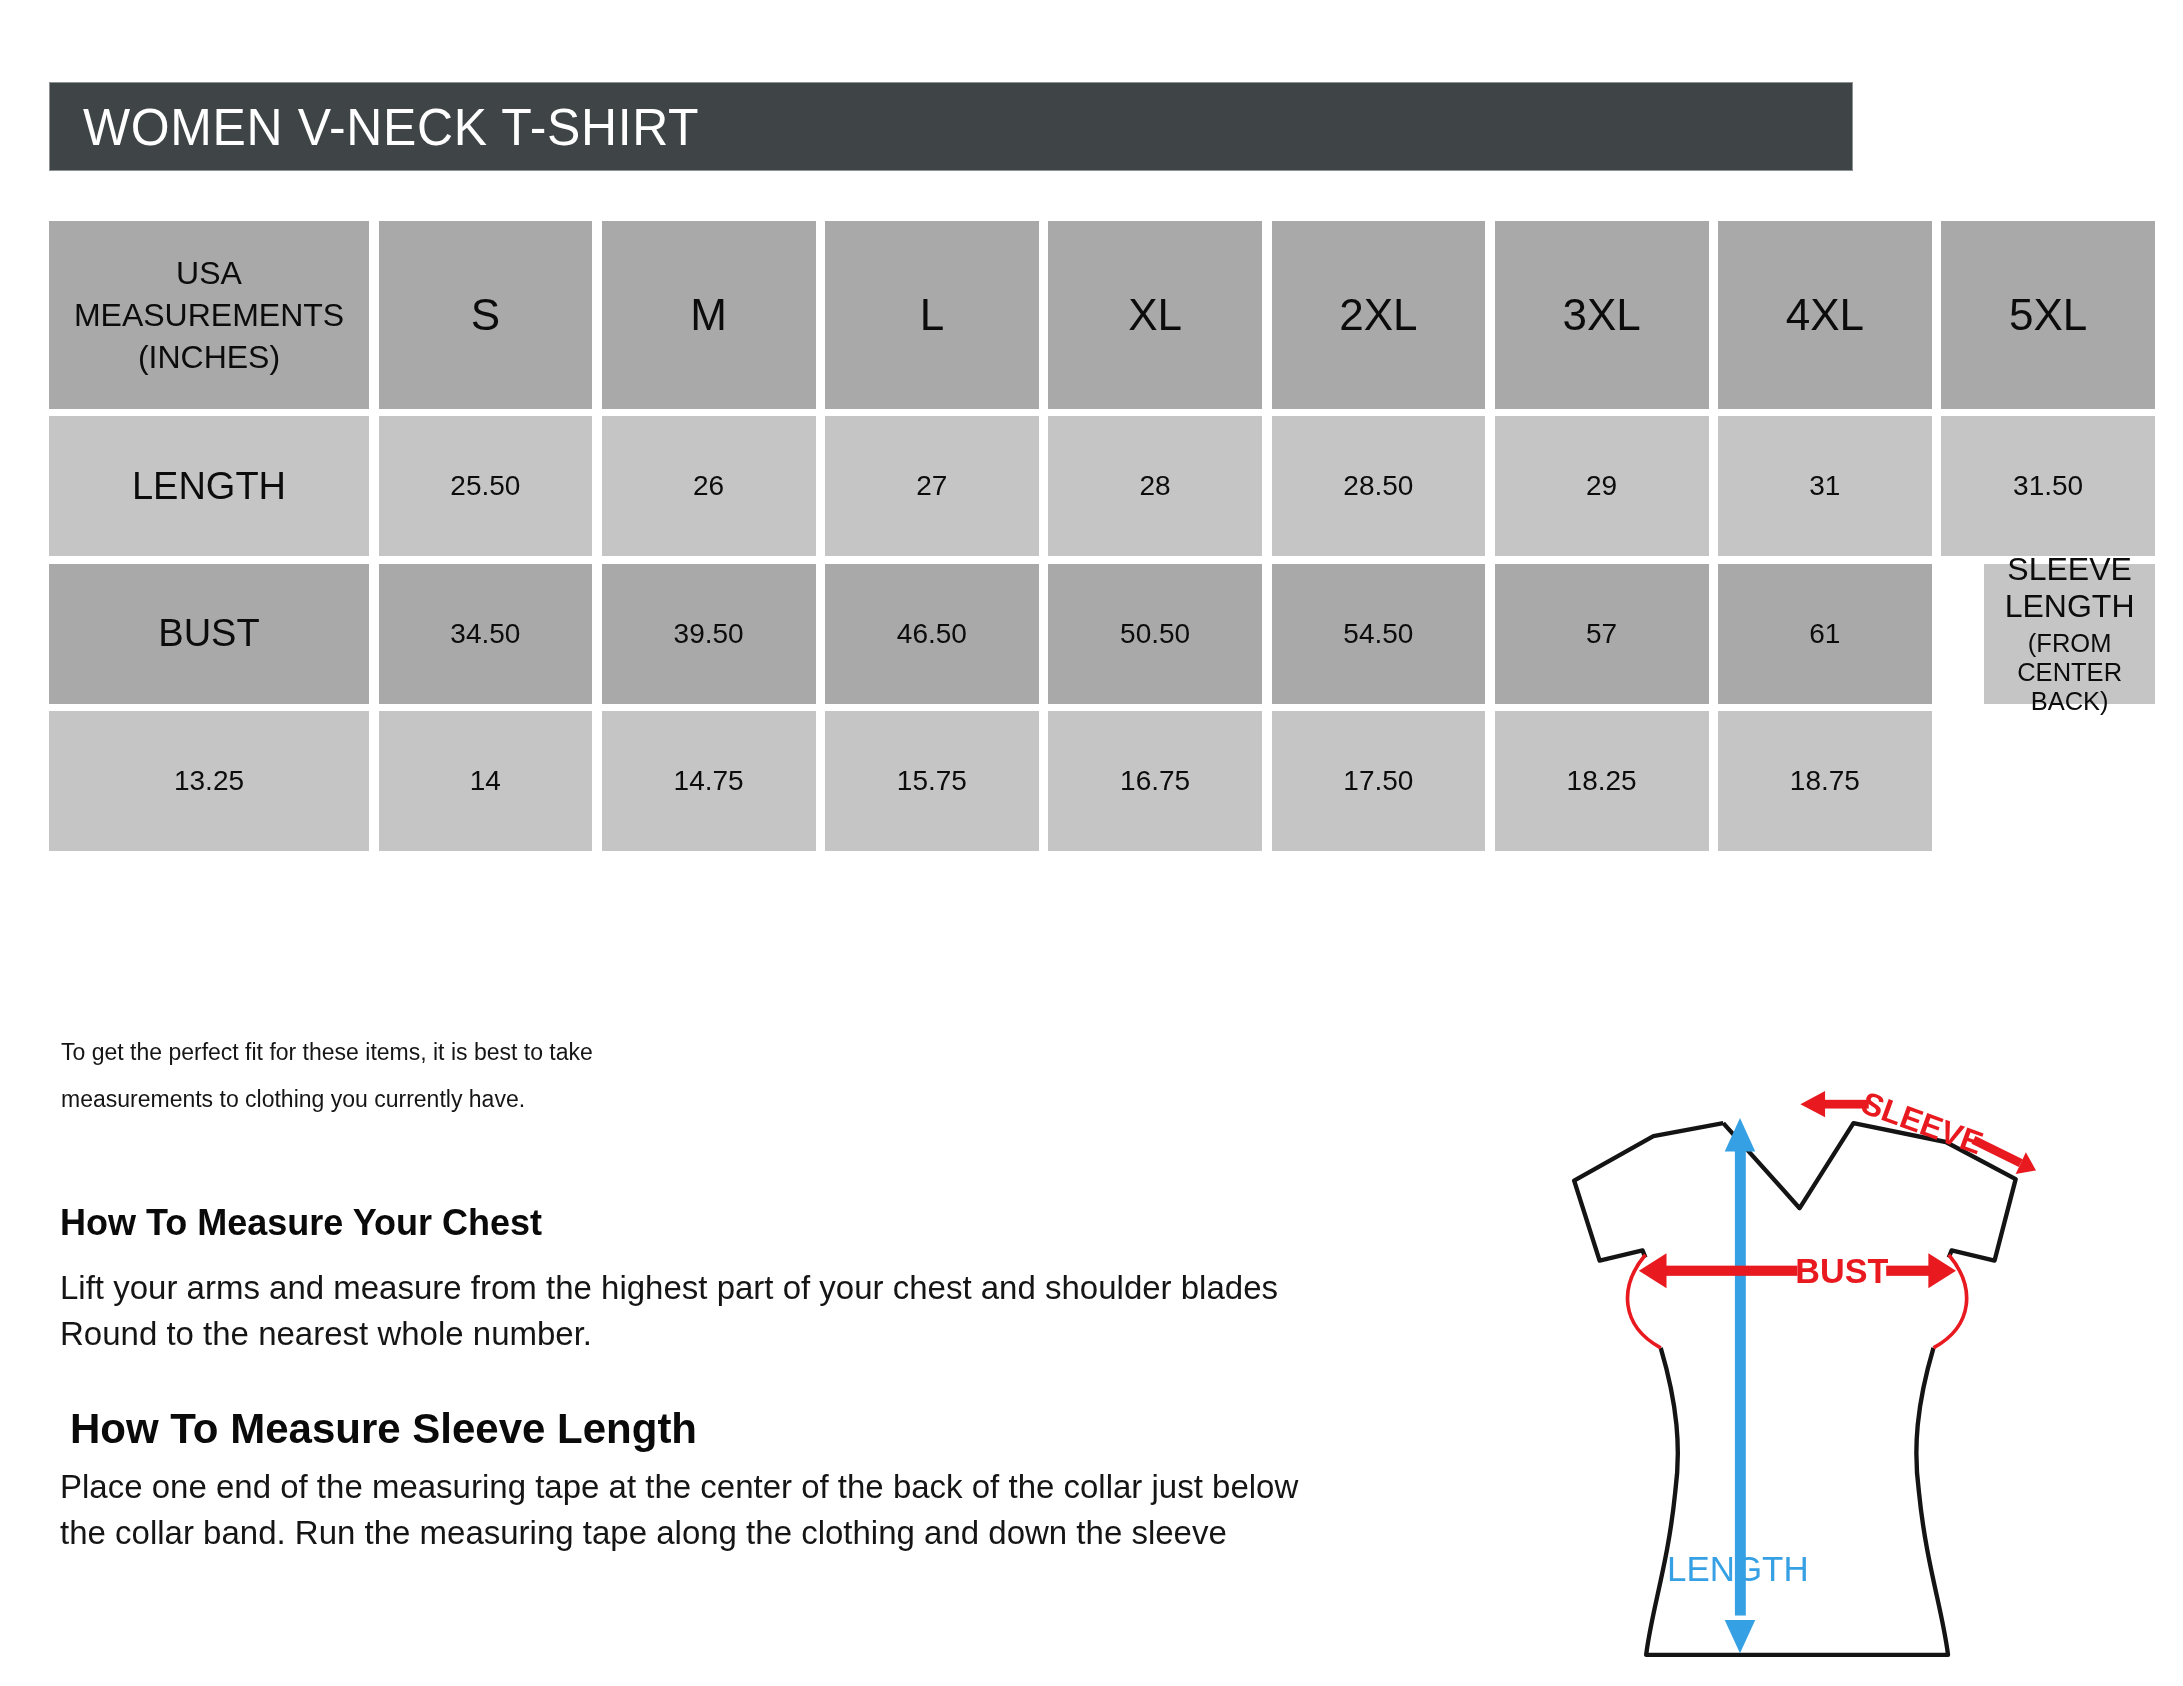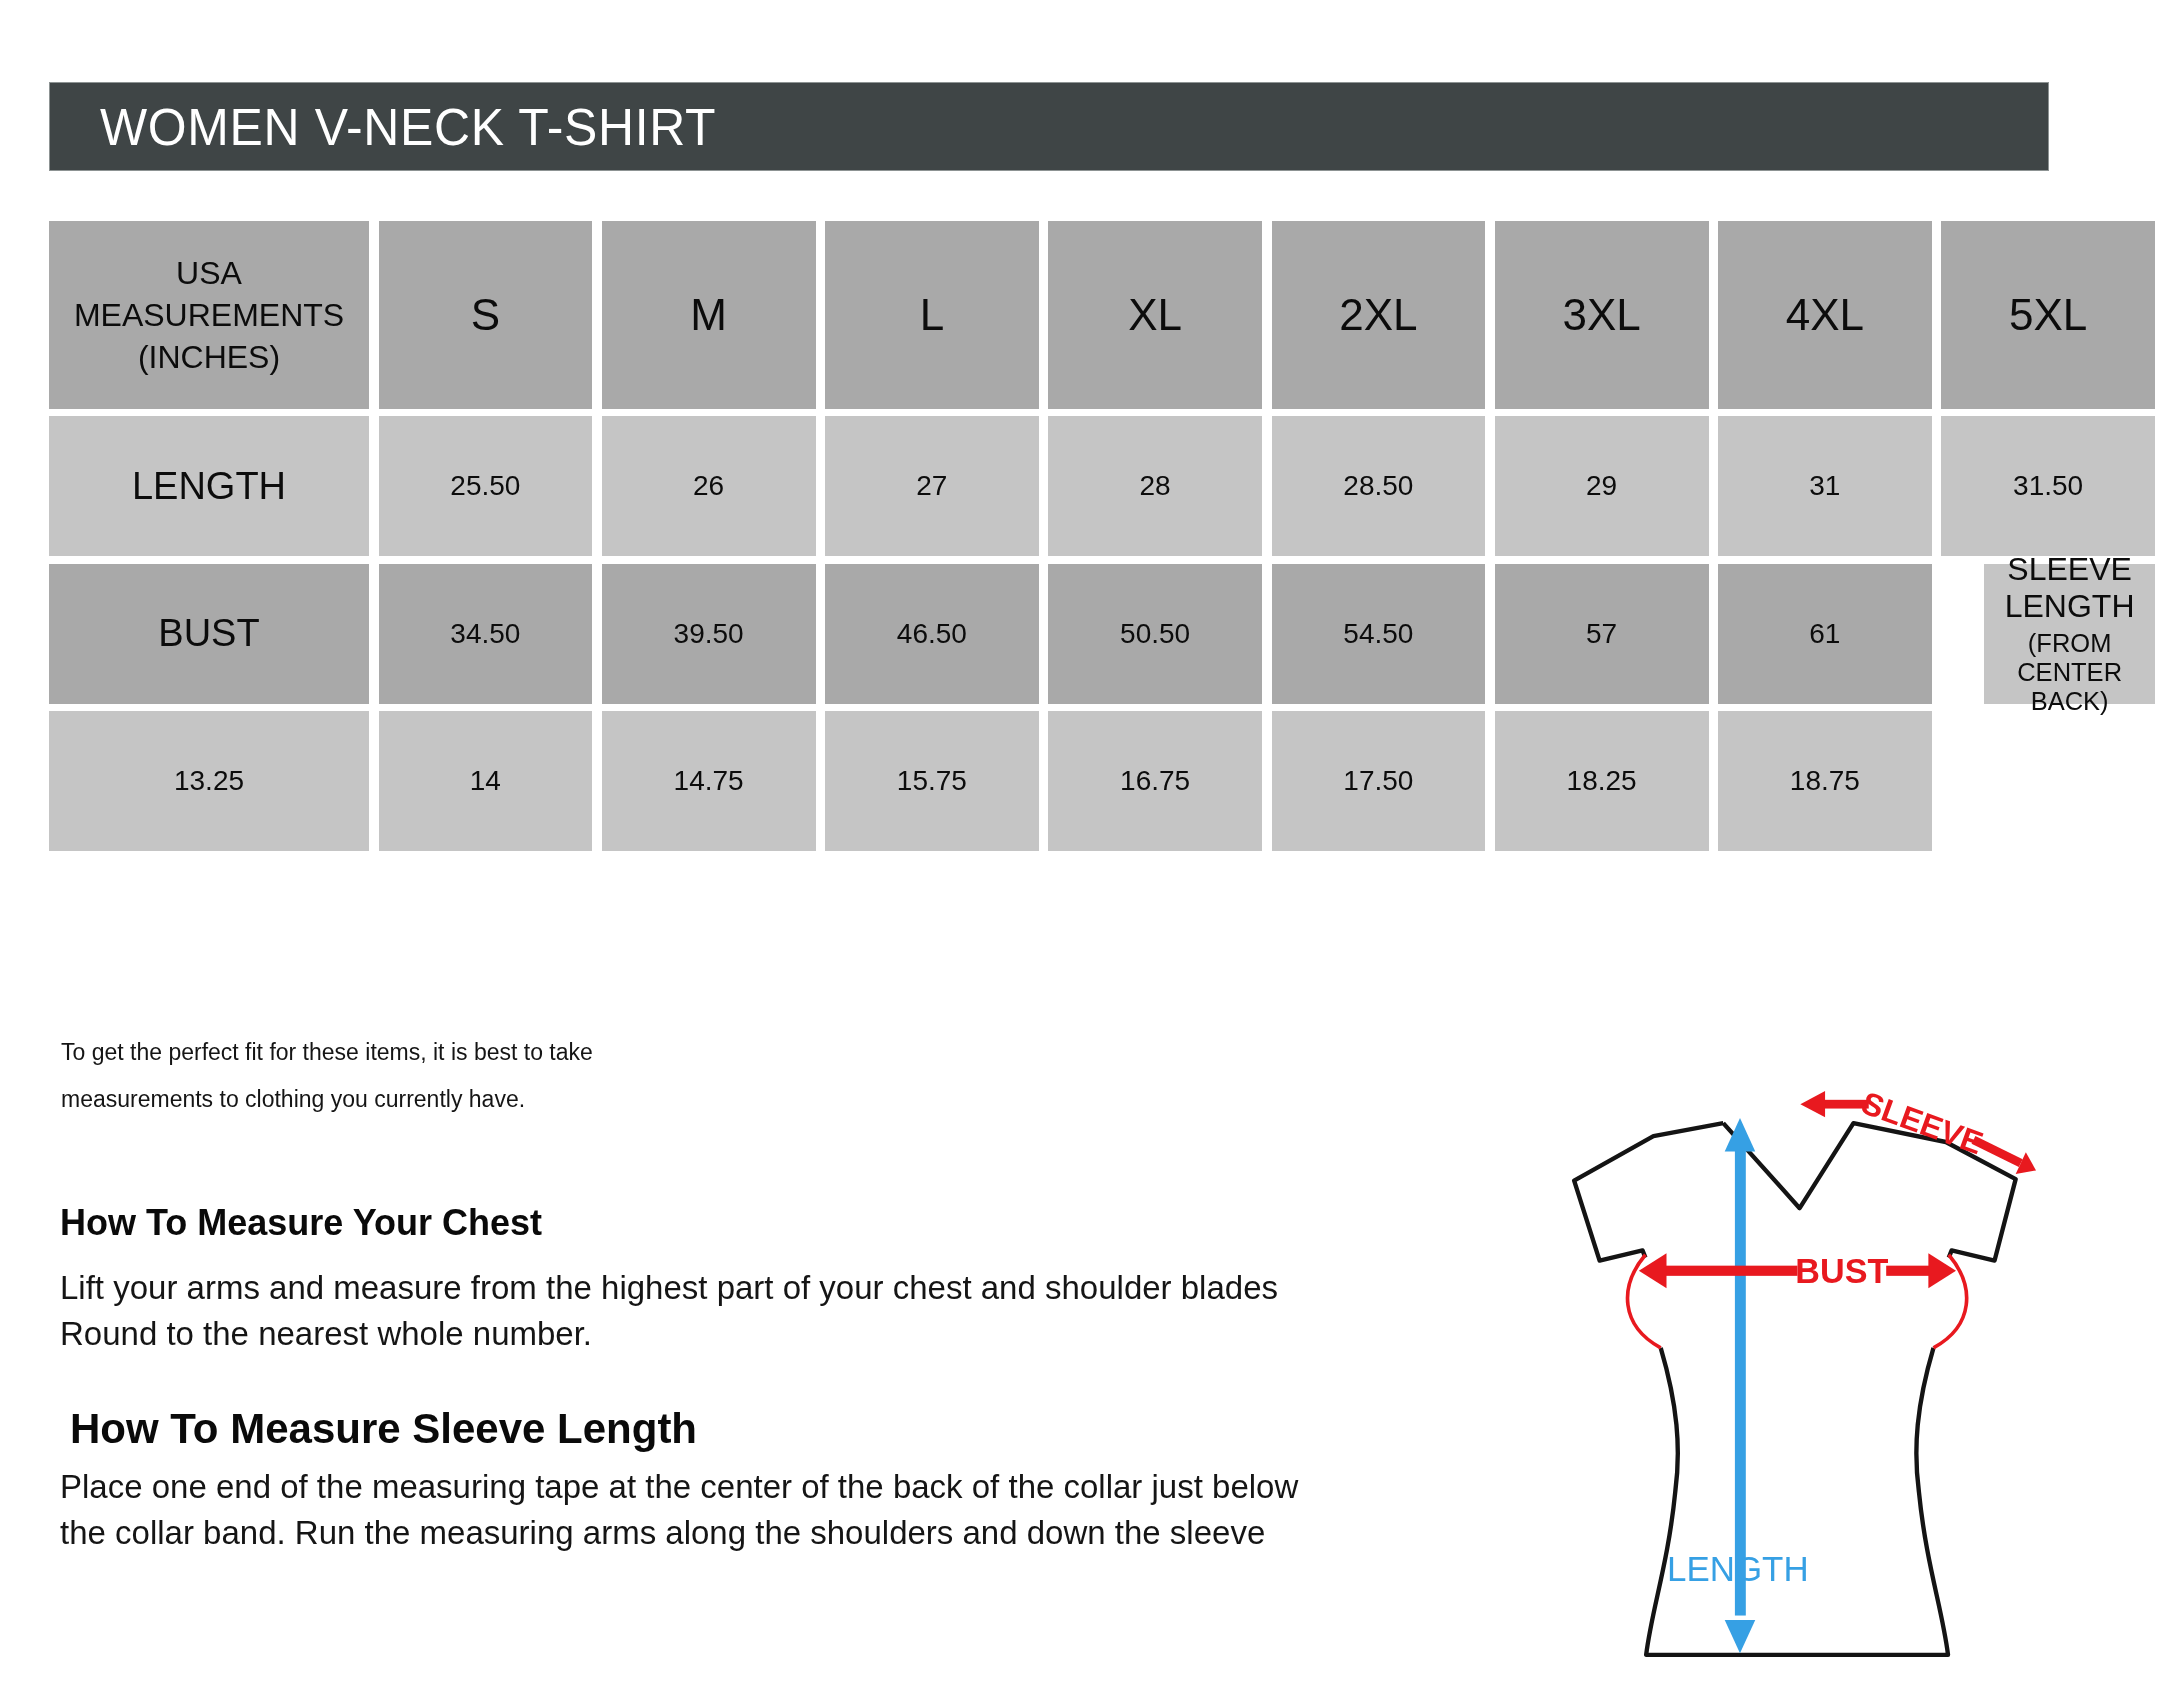--- a/index.html
+++ b/index.html
@@ -4,23 +4,23 @@
 <style>
   * { margin:0; padding:0; box-sizing:border-box; }
   html,body { background:#ffffff; }
   body {
     width:2183px; height:1687px; position:relative;
     font-family:"Liberation Sans", sans-serif; color:#111;
   }
 
   
   .title-bar {
-    position:absolute; left:49px; top:82px; width:2000px; height:89px;
+    position:absolute; left:49px; top:82px; width:1804px; height:89px;
     background:#3f4546; border:1.5px solid #8d9393;
-    display:flex; align-items:center; padding-left:50px;
+    display:flex; align-items:center; padding-left:33px;
   }
   .title-bar .t {
     color:#ffffff; font-size:52px; font-weight:400; letter-spacing:0.7px;
     transform:scaleX(0.96); transform-origin:left center; white-space:nowrap;
   }
 
   
   .size-table {
     position:absolute; left:49px; top:221px; width:2106px;
     display:grid;
@@ -121,21 +121,21 @@
 
 <div class="intro">To get the perfect fit for these items, it is best to take
 measurements to clothing you currently have.</div>
 
 <div class="how-chest-h">How To Measure Your Chest</div>
 <div class="how-chest-p">Lift your arms and measure from the highest part of your chest and shoulder blades
 Round to the nearest whole number.</div>
 
 <div class="how-sleeve-h">How To Measure Sleeve Length</div>
 <div class="how-sleeve-p">Place one end of the measuring tape at the center of the back of the collar just below
-the collar band. Run the measuring arms along the shoulders and down the sleeve</div>
+the collar band. Run the measuring tape along the clothing and down the sleeve</div>
 
 <div class="diagram">
   <svg width="524" height="611" viewBox="0 0 720 840" xmlns="http://www.w3.org/2000/svg">
 
     <path fill="#ffffff" stroke="none" d="M238,73 L142,91 L33,152 L68,262 L127,248 L131,258
          C98,298 100,350 152,382
          C175,460 180,520 172,580 C162,680 140,740 132,804
          L547,804
          C539,740 517,680 507,580 C499,520 504,460 527,382
          C579,350 581,296 548,258

